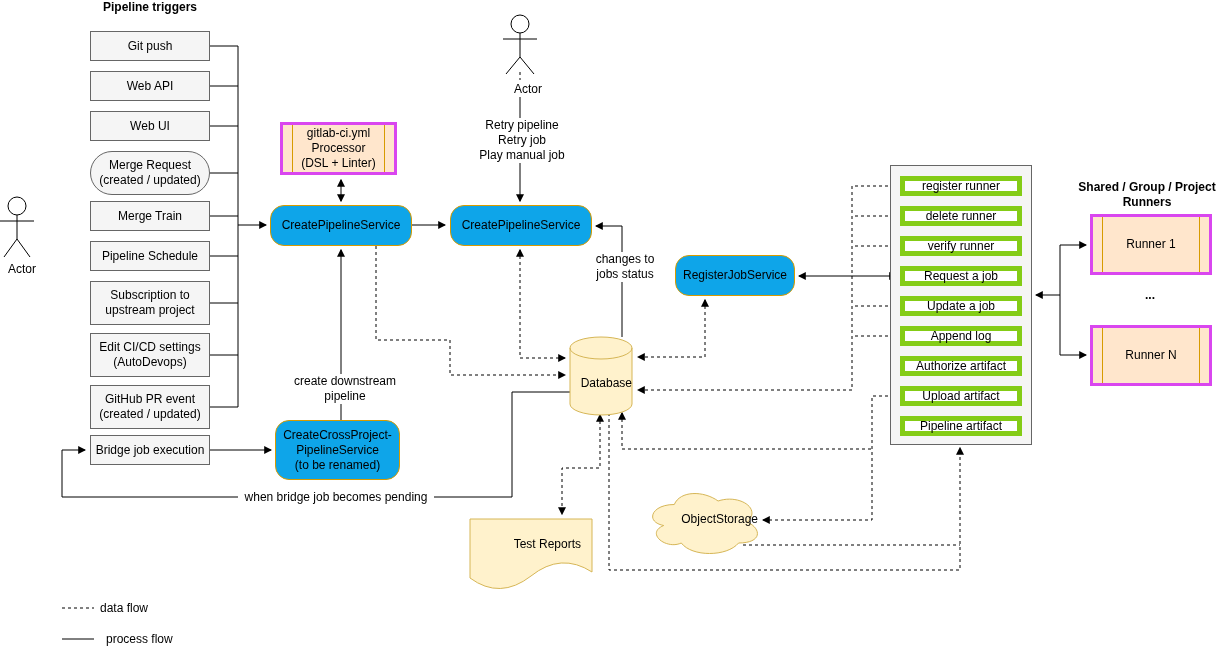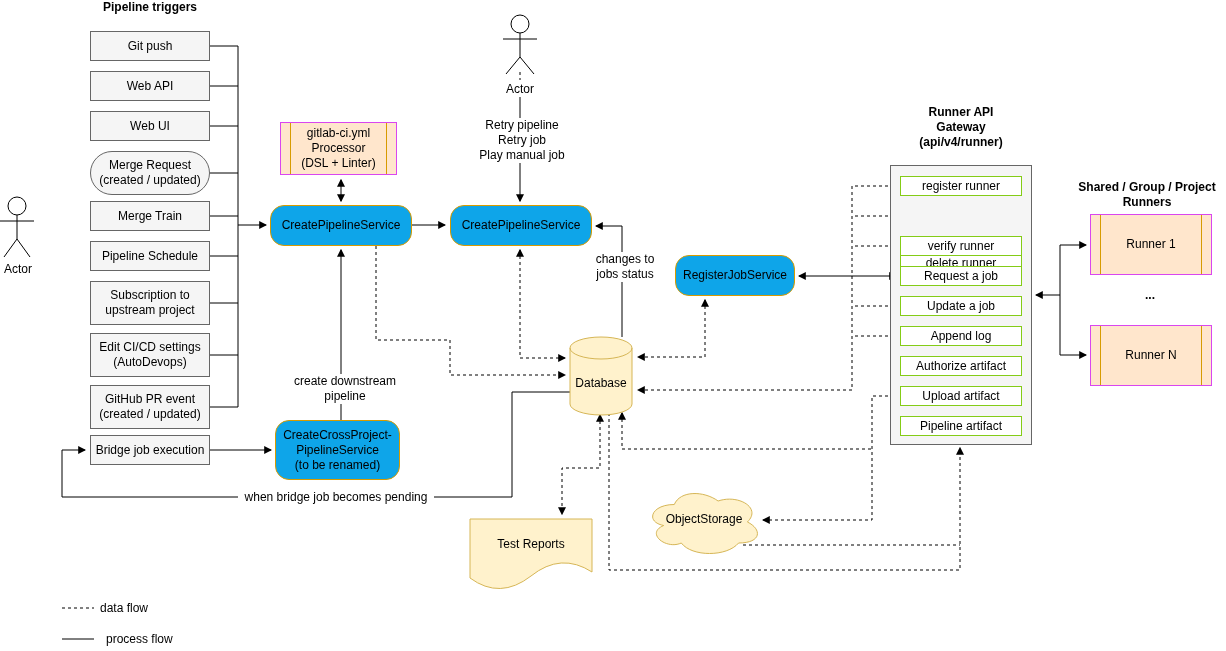--- a/index.html
+++ b/index.html
@@ -3,27 +3,27 @@
 <meta charset="utf-8">
 <style>
   html,body{margin:0;padding:0;background:#ffffff;}
   body{font-family:"Liberation Sans", sans-serif; font-size:12px; color:#000;}
   #canvas{position:relative;width:1218px;height:651px;overflow:hidden;background:#fff;}
   #edges{position:absolute;left:0;top:0;}
   .box{position:absolute;display:flex;align-items:center;justify-content:center;
        text-align:center;white-space:pre-line;box-sizing:border-box;line-height:1.25;}
   .gray{background:#f5f5f5;border:1px solid #666666;}
   .orange{background:#0ea5e9;border:1px solid #d79b00;border-radius:14px;}
-  .sub{background:#ffe6cc;border:1px solid #d946ef;}
+  .sub{background:#ffe6cc;border:3px solid #d946ef;}
   .sub::before{content:"";position:absolute;left:9px;top:0;bottom:0;border-left:1px solid #d79b00;}
   .sub::after{content:"";position:absolute;right:9px;top:0;bottom:0;border-right:1px solid #d79b00;}
-  .endpoint{background:#ffffff;border:1px solid #84cc16;}
+  .endpoint{background:#ffffff;border:5px solid #84cc16;}
   .container{position:absolute;background:#f5f5f5;border:1px solid #666666;box-sizing:border-box;}
   .hdr{position:absolute;font-weight:bold;text-align:center;white-space:pre-line;line-height:1.25;}
-  .plain{position:absolute;text-align:center;white-space:pre-line;line-height:1.25;}
+  .plain{position:absolute;text-align:right;white-space:pre-line;line-height:1.25;}
   .elabel{position:absolute;background:#ffffff;text-align:center;white-space:pre-line;
           line-height:1.25;padding:0 2px;}
 </style>
 </head>
 <body>
 
 <div id="canvas">
 
   <svg id="edges" width="1226" height="651" viewBox="0 0 1226 651">
     <defs>
@@ -112,26 +112,23 @@
   <div class="box orange" style="left:450px;top:205px;width:142px;height:41px;">CreatePipelineService</div>
   <div class="box orange" style="left:675px;top:255px;width:120px;height:41px;">RegisterJobService</div>
   <div class="box orange" style="left:275px;top:420px;width:125px;height:60px;">CreateCrossProject-
 PipelineService
 (to be renamed)</div>
 
   <div class="plain" style="left:570px;top:376px;width:62px;">Database</div>
   <div class="plain" style="left:650px;top:512px;width:108px;">ObjectStorage</div>
   <div class="plain" style="left:481px;top:537px;width:100px;">Test Reports</div>
 
-  <div class="hdr" style="left:880px;top:105px;width:162px;">Runner API
-Gateway
-(api/v4/runner)</div>
   <div class="container" style="left:890px;top:165px;width:142px;height:280px;"></div>
   <div class="box endpoint" style="left:900px;top:176px;width:122px;height:20px;">register runner</div>
-  <div class="box endpoint" style="left:900px;top:206px;width:122px;height:20px;margin-top:47px;">delete runner</div>
+  <div class="box endpoint" style="left:900px;top:206px;width:122px;height:20px;">delete runner</div>
   <div class="box endpoint" style="left:900px;top:236px;width:122px;height:20px;">verify runner</div>
   <div class="box endpoint" style="left:900px;top:266px;width:122px;height:20px;">Request a job</div>
   <div class="box endpoint" style="left:900px;top:296px;width:122px;height:20px;">Update a job</div>
   <div class="box endpoint" style="left:900px;top:326px;width:122px;height:20px;">Append log</div>
   <div class="box endpoint" style="left:900px;top:356px;width:122px;height:20px;">Authorize artifact</div>
   <div class="box endpoint" style="left:900px;top:386px;width:122px;height:20px;">Upload artifact</div>
   <div class="box endpoint" style="left:900px;top:416px;width:122px;height:20px;">Pipeline artifact</div>
 
   <div class="hdr" style="left:1068px;top:180px;width:158px;">Shared / Group / Project
 Runners</div>

